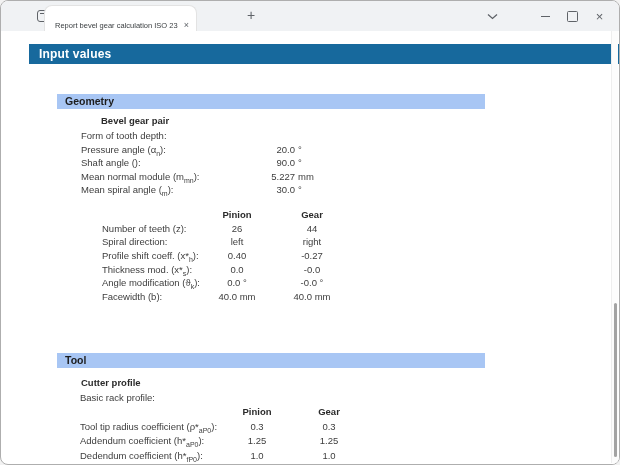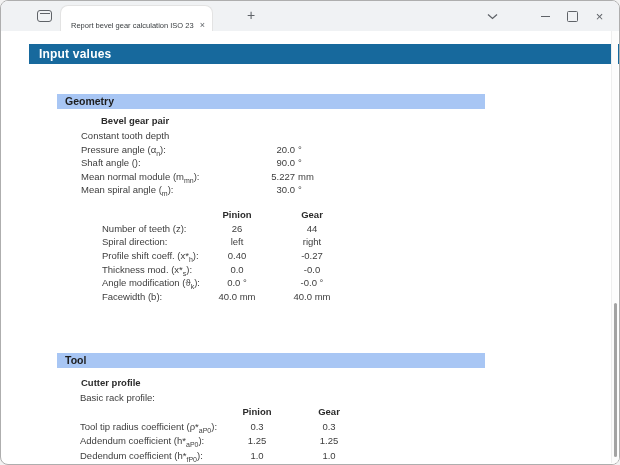--- a/index.html
+++ b/index.html
@@ -11,21 +11,21 @@
   
   .titlebar { position:absolute; left:0; top:0; width:100%; height:30px; background:#f0f2f4; }
   .tab-actions {
     position:absolute; left:36px; top:9px; width:15px; height:12px;
     border:1.5px solid #5f6368; border-radius:3px; cursor:pointer;
   }
   .tab-actions::after {
     content:""; position:absolute; left:1.5px; right:1.5px; top:2px; border-top:1.5px solid #5f6368;
   }
   .tab {
-    position:absolute; left:59px; top:4px; width:153px; height:27px;
+    position:absolute; left:43px; top:4px; width:153px; height:27px;
     background:#fff; border:1px solid #e3e3e3; border-bottom:none;
     border-radius:8px 8px 0 0; display:flex; align-items:center; padding:12px 7px 0 10px;
   }
   .tab-title {
     flex:1; font-size:7.5px; color:#3c4043; white-space:nowrap; overflow:hidden;
   }
   .tab-close { font-size:9px; color:#5f6368; line-height:9px; padding-left:4px; cursor:pointer; }
   .newtab {
     position:absolute; left:241px; top:6px; width:18px; height:18px;
     font-size:14px; color:#5f6368; text-align:center; line-height:17px; cursor:pointer; border-radius:4px;
@@ -112,21 +112,21 @@
   <div class="content">
 
     <div class="main-header">Input values</div>
 
     <div class="section-bar bar-geometry">Geometry</div>
 
     <div class="subheading sub-bevel">Bevel gear pair</div>
 
     <div class="rows geo-info">
       <div class="irow">
-        <span class="ivalue text">Constant tooth depth</span>
+        <span class="ilabel">Form of tooth depth:</span>
       </div>
       <div class="irow">
         <span class="ilabel">Pressure angle (α<sub>n</sub>):</span>
         <span class="ivalue">20.0</span>
         <span class="iunit">°</span>
       </div>
       <div class="irow">
         <span class="ilabel">Shaft angle ():</span>
         <span class="ivalue">90.0</span>
         <span class="iunit">°</span>

